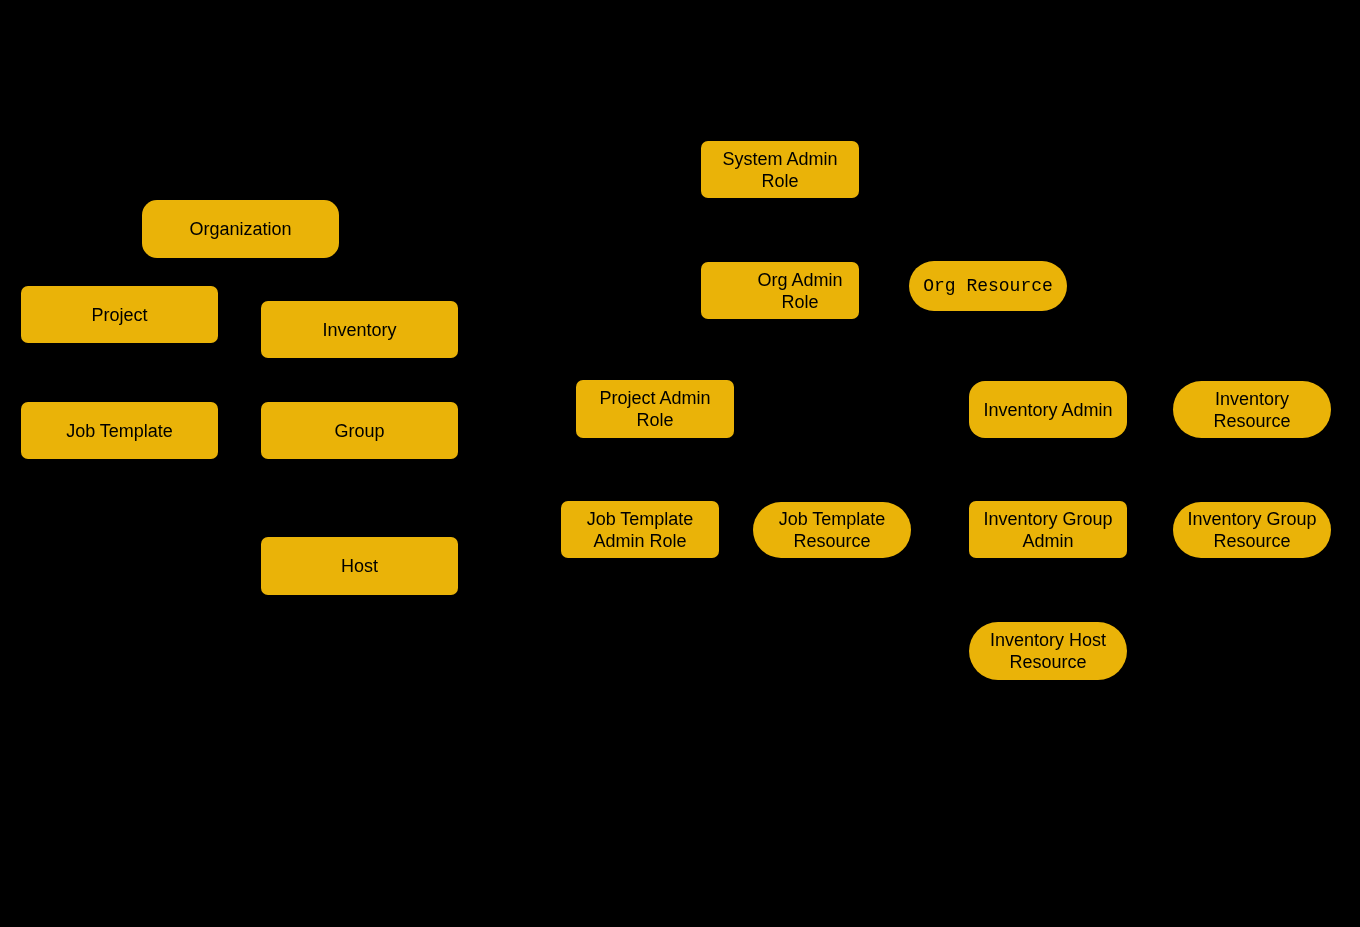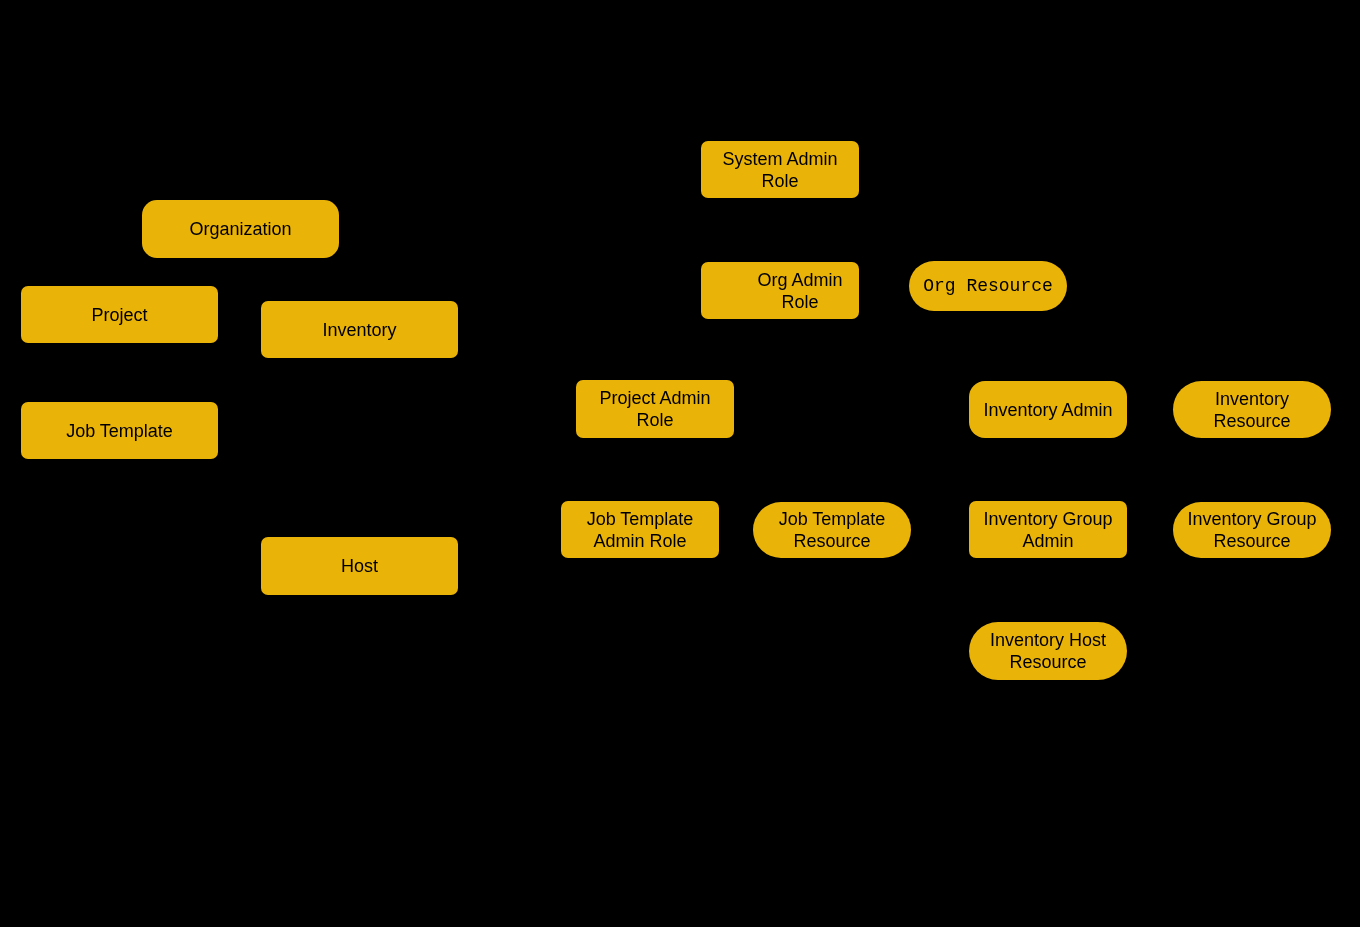--- a/index.html
+++ b/index.html
@@ -42,20 +42,21 @@
 <div class="canvas">
 
   <div class="node rect" style="left:142px; top:200px; width:197px; height:58px;border-radius:15px;">Organization</div>
 
   <div class="node rect" style="left:21px; top:286px; width:197px; height:57px;">Project</div>
 
   <div class="node rect" style="left:261px; top:301px; width:197px; height:57px;">Inventory</div>
 
   <div class="node rect" style="left:21px; top:402px; width:197px; height:57px;">Job Template</div>
 
+  <div class="node rect" style="left:261px; top:402px; width:197px; height:57px;">Group</div>
 
   <div class="node rect" style="left:261px; top:501px; width:197px; height:58px;margin-top:36px;">Host</div>
 
   <div class="node rect" style="left:701px; top:141px; width:158px; height:57px;">System Admin
 Role</div>
 
   <div class="node rect" style="left:701px; top:262px; width:158px; height:57px;padding-left:44px;">Org Admin Role</div>
 
   <div class="node pill" style="left:909px; top:261px; width:158px; height:50px;font-family:Liberation Mono, monospace;">Org Resource</div>
 

